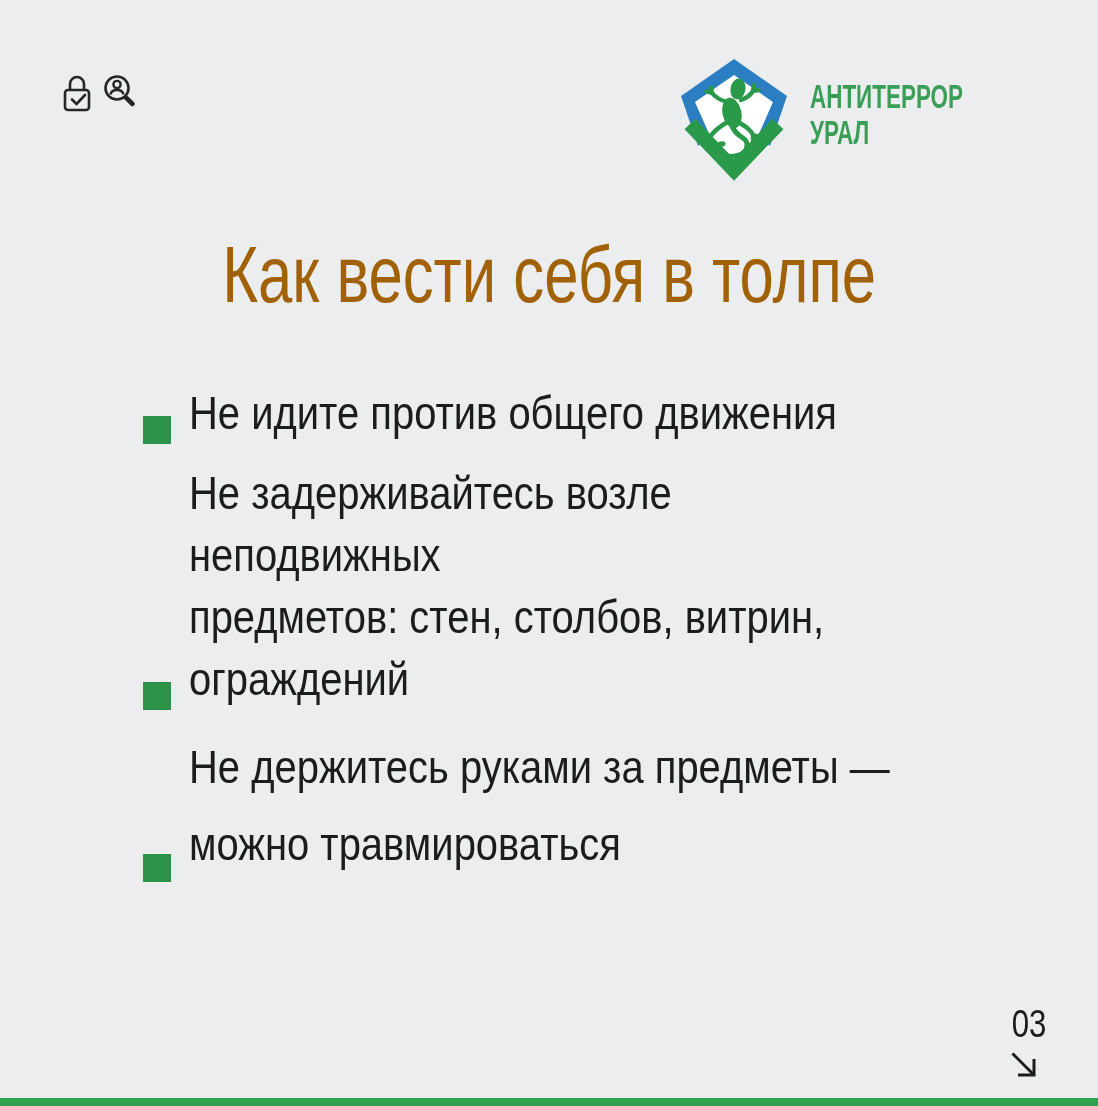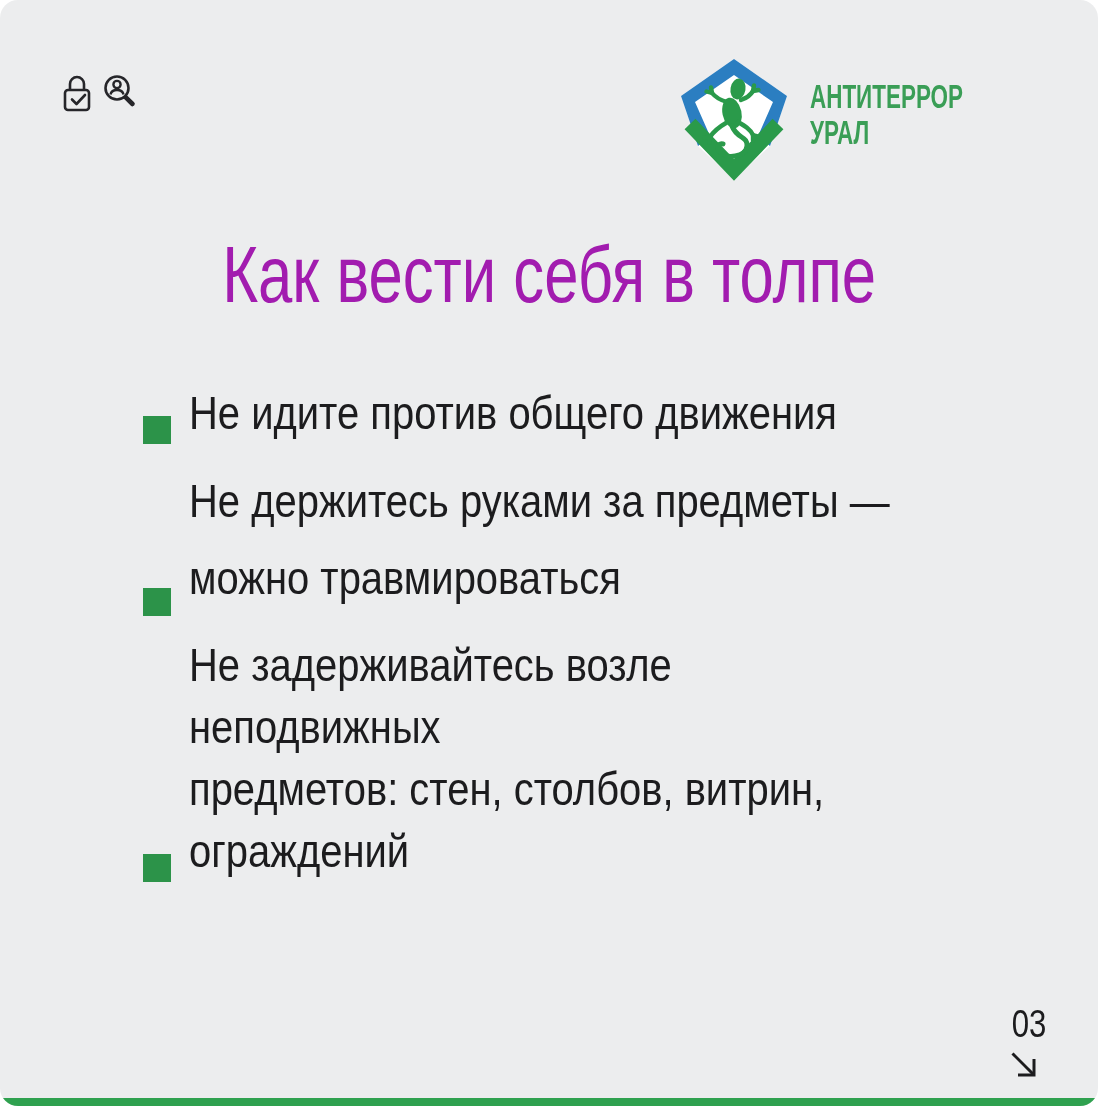--- a/index.html
+++ b/index.html
@@ -4,21 +4,20 @@
 <style>
   html, body { margin: 0; padding: 0; }
   .canvas {
     position: relative;
     width: 1098px;
     height: 1106px;
     background: #ecedee;
     overflow: hidden;
     font-family: "Liberation Sans", sans-serif;
     color: #1c1c1e;
-    border-radius: 18px;
   }
 
   
   .top-icons {
     position: absolute;
     left: 60px;
     top: 72px;
     display: flex;
     align-items: flex-end;
     gap: 6px;
@@ -44,21 +43,21 @@
   }
 
   
   .title {
     position: absolute;
     top: 232px;
     left: 0;
     width: 100%;
     margin: 0;
     text-align: center;
-    color: #a21caf;
+    color: #a16207;
     font-weight: normal;
   }
   .title-inner {
     display: inline-block;
     font-size: 79px;
     line-height: 86px;
     white-space: nowrap;
     transform: scaleX(0.78);
     transform-origin: center center;
   }
@@ -167,31 +166,31 @@
 
   <h1 class="title">
     <span class="title-inner">Как вести себя в толпе</span>
   </h1>
 
   <div class="list">
     <div class="item">
       <span class="square"></span>
       <span class="item-text">Не идите против общего движения</span>
     </div>
-    <div class="item spaced">
-      <span class="square"></span>
-      <span class="item-text">Не держитесь руками за предметы —
-можно травмироваться</span>
-    </div>
     <div class="item">
       <span class="square"></span>
       <span class="item-text">Не задерживайтесь возле неподвижных
 предметов: стен, столбов, витрин,
 ограждений</span>
     </div>
+    <div class="item spaced">
+      <span class="square"></span>
+      <span class="item-text">Не держитесь руками за предметы —
+можно травмироваться</span>
+    </div>
   </div>
 
   <div class="footer">
     <span class="page-num">03</span>
     <span>
       <svg width="30" height="30" viewBox="0 0 30 30" fill="none">
         <path d="M3.5 3.5 L25 25" stroke="#1c1c1e" stroke-width="3"></path>
         <path d="M25 9 V25 H9" stroke="#1c1c1e" stroke-width="3"></path>
       </svg>
     </span>

